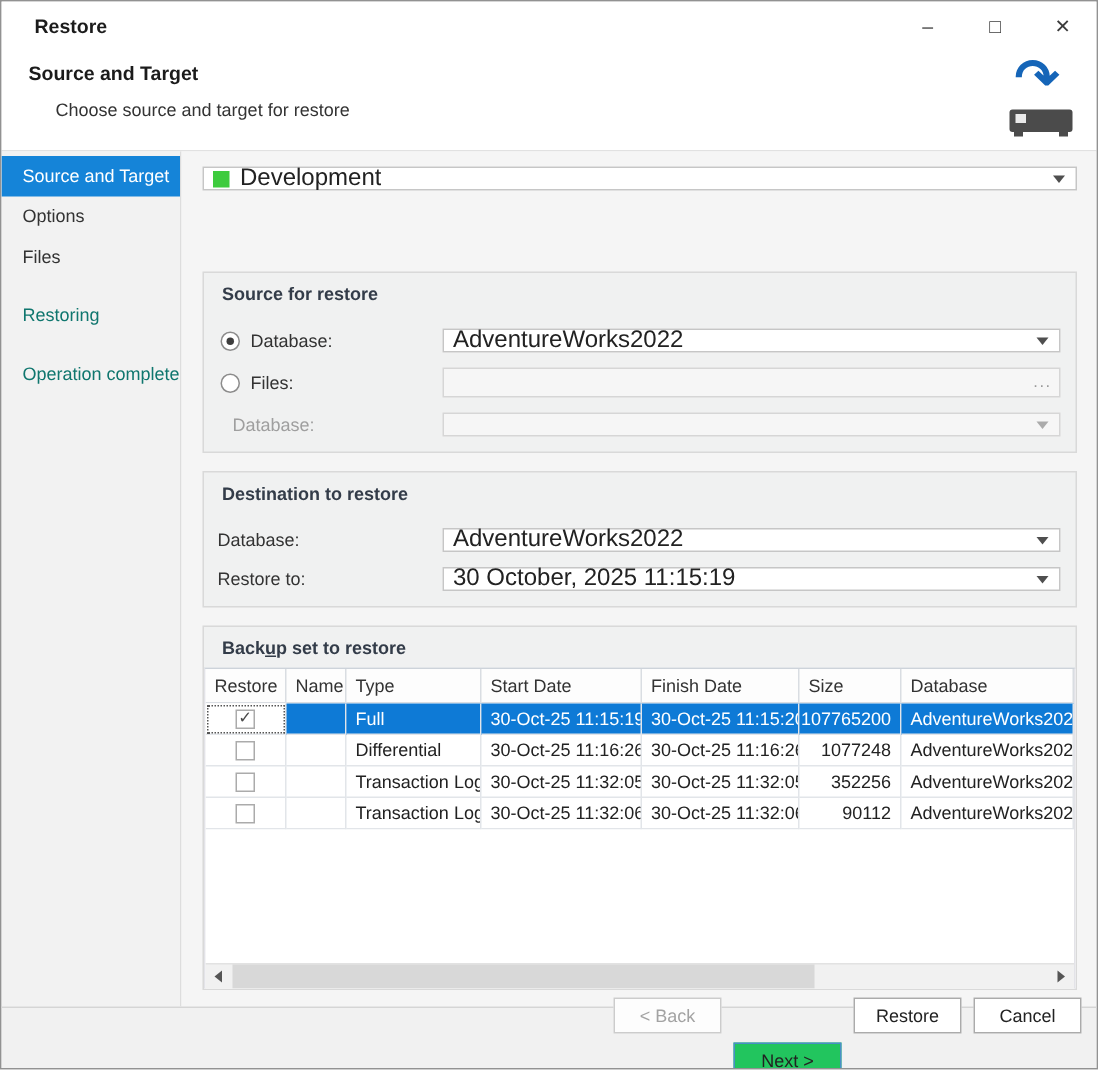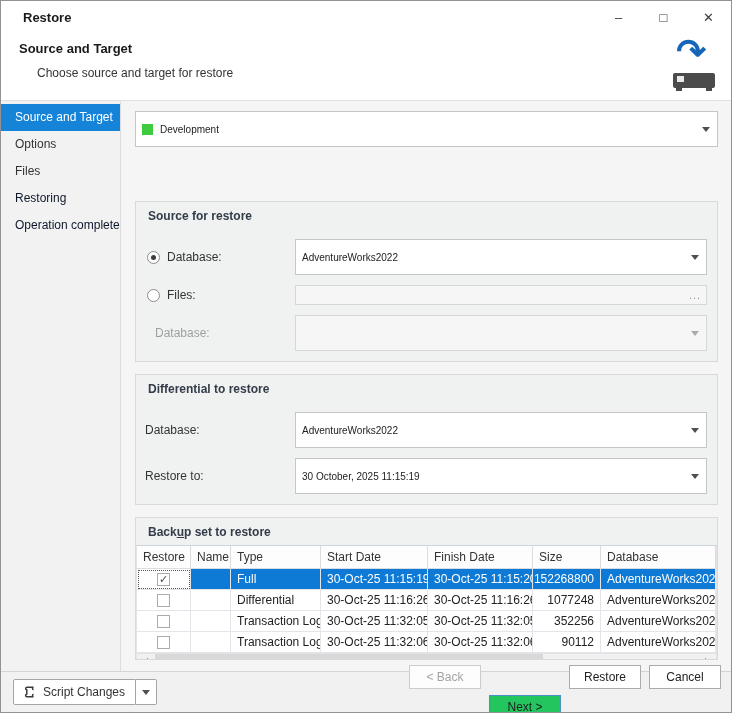--- a/index.html
+++ b/index.html
@@ -27,29 +27,29 @@
   .drive-foot-l,.drive-foot-r { position:absolute; bottom:-3px; width:6px; height:3px; background:#4b4b4b; }
   .drive-foot-l { left:3px; } .drive-foot-r { right:3px; }
 
   
   .main { flex:1; display:flex; border-top:1px solid #e1e1e1; min-height:0; }
 
   .sidebar { width:120px; background:#f2f2f2; border-right:1px solid #dddddd; padding-top:3px; flex:0 0 auto; }
   .side-item { height:27px; line-height:27px; padding-left:14px; font-size:12px; color:#333;
                white-space:nowrap; overflow:hidden; cursor:default; }
   .side-item.selected { background:#1584d8; color:#fff; }
-  .side-item.disabled { color:#0f172a; }
+  .side-item.disabled { color:#0f766e;margin-top:12px; }
 
   .content { flex:1; background:#f5f5f5; padding:10px 13px 11px 14px; display:flex; flex-direction:column; min-width:0; }
 
   .conn-label { margin:2px 0 6px 1px; color:#333; }
 
   
-  .combo { height:36px; background:#fff; border:1px solid #c6c6c6; display:flex; align-items:center;
-           padding:0 7px 0 6px; font-size:10px; color:#222; position:relative; }
+  .combo { height:16px; background:#fff; border:1px solid #c6c6c6; display:flex; align-items:center;
+           padding:0 7px 0 6px; font-size:16px; color:#222; position:relative; }
   .combo .val { white-space:nowrap; overflow:hidden; }
   .arrow { margin-left:auto; width:0; height:0; border-left:4px solid transparent; border-right:4px solid transparent;
            border-top:5px solid #4f4f4f; flex:0 0 auto; }
   .combo.disabled { background:#f6f6f6; border-color:#d6d6d6; }
   .combo.disabled .arrow { border-top-color:#ababab; }
   .green-sq { width:11px; height:11px; background:#3ecb3e; margin-right:7px; flex:0 0 auto; }
   .textbox { height:20px; background:#f6f6f6; border:1px solid #d6d6d6; display:flex; align-items:center; }
   .browse-btn { margin-left:auto; width:22px; height:100%; display:flex; align-items:center; justify-content:center;
                 color:#9a9a9a; font-size:11px; letter-spacing:1px; }
 
@@ -194,21 +194,21 @@
             </div>
             <div class="field combo disabled">
               <span class="val"></span>
               <span class="arrow"></span>
             </div>
           </div>
         </div>
       </div>
 
       <div class="group mt12">
-        <div class="group-header">Differential to restore</div>
+        <div class="group-header">Destination to restore</div>
         <div class="group-body">
           <div class="form-row">
             <div class="label-area">
               <span>Database:</span>
             </div>
             <div class="field combo">
               <span class="val">AdventureWorks2022</span>
               <span class="arrow"></span>
             </div>
           </div>
@@ -238,21 +238,21 @@
             </div>
           <div id="grid-body">
               <div class="grid-row grow selected">
                 <div class="cell cb">
                   <span class="checkbox checked">✓</span>
                 </div>
                 <div class="cell"></div>
                 <div class="cell">Full</div>
                 <div class="cell">30-Oct-25 11:15:19</div>
                 <div class="cell">30-Oct-25 11:15:20</div>
-                <div class="cell num">152268800</div>
+                <div class="cell num">107765200</div>
                 <div class="cell">AdventureWorks2022</div>
               </div>
               <div class="grid-row grow">
                 <div class="cell cb">
                   <span class="checkbox"></span>
                 </div>
                 <div class="cell"></div>
                 <div class="cell">Differential</div>
                 <div class="cell">30-Oct-25 11:16:26</div>
                 <div class="cell">30-Oct-25 11:16:26</div>
@@ -292,33 +292,20 @@
                 <span class="tri-r"></span>
               </div>
           </div>
         </div>
       </div>
 
     </div>
   </div>
 
   <div class="footer">
-    <div class="split-btn">
-      <div class="split-main">
-        <span class="script-glyph">
-          <svg width="14" height="14" viewBox="0 0 14 14">
-              <path d="M11.5 2.2 H5.2 C3.4 2.2 3.0 4.6 4.8 4.9 L4.8 9.1 C3.0 9.4 3.4 11.8 5.2 11.8 H11.5 M11.5 2.2 C10.2 2.6 10.2 4.5 11.5 4.9 M11.5 11.8 C10.2 11.4 10.2 9.5 11.5 9.1" fill="none" stroke="#3a3a3a" stroke-width="1.5"></path>
-            </svg>
-        </span>
-        <span>Script Changes</span>
-      </div>
-      <div class="split-arrow">
-        <span class="arrow" style="margin-left:0"></span>
-      </div>
-    </div>
     <div class="footer-right">
       <div class="btn disabled">&lt; Back</div>
       <div class="btn primary">Next &gt;</div>
       <div class="btn">Restore</div>
       <div class="btn">Cancel</div>
     </div>
   </div>
 
 </div>
 

